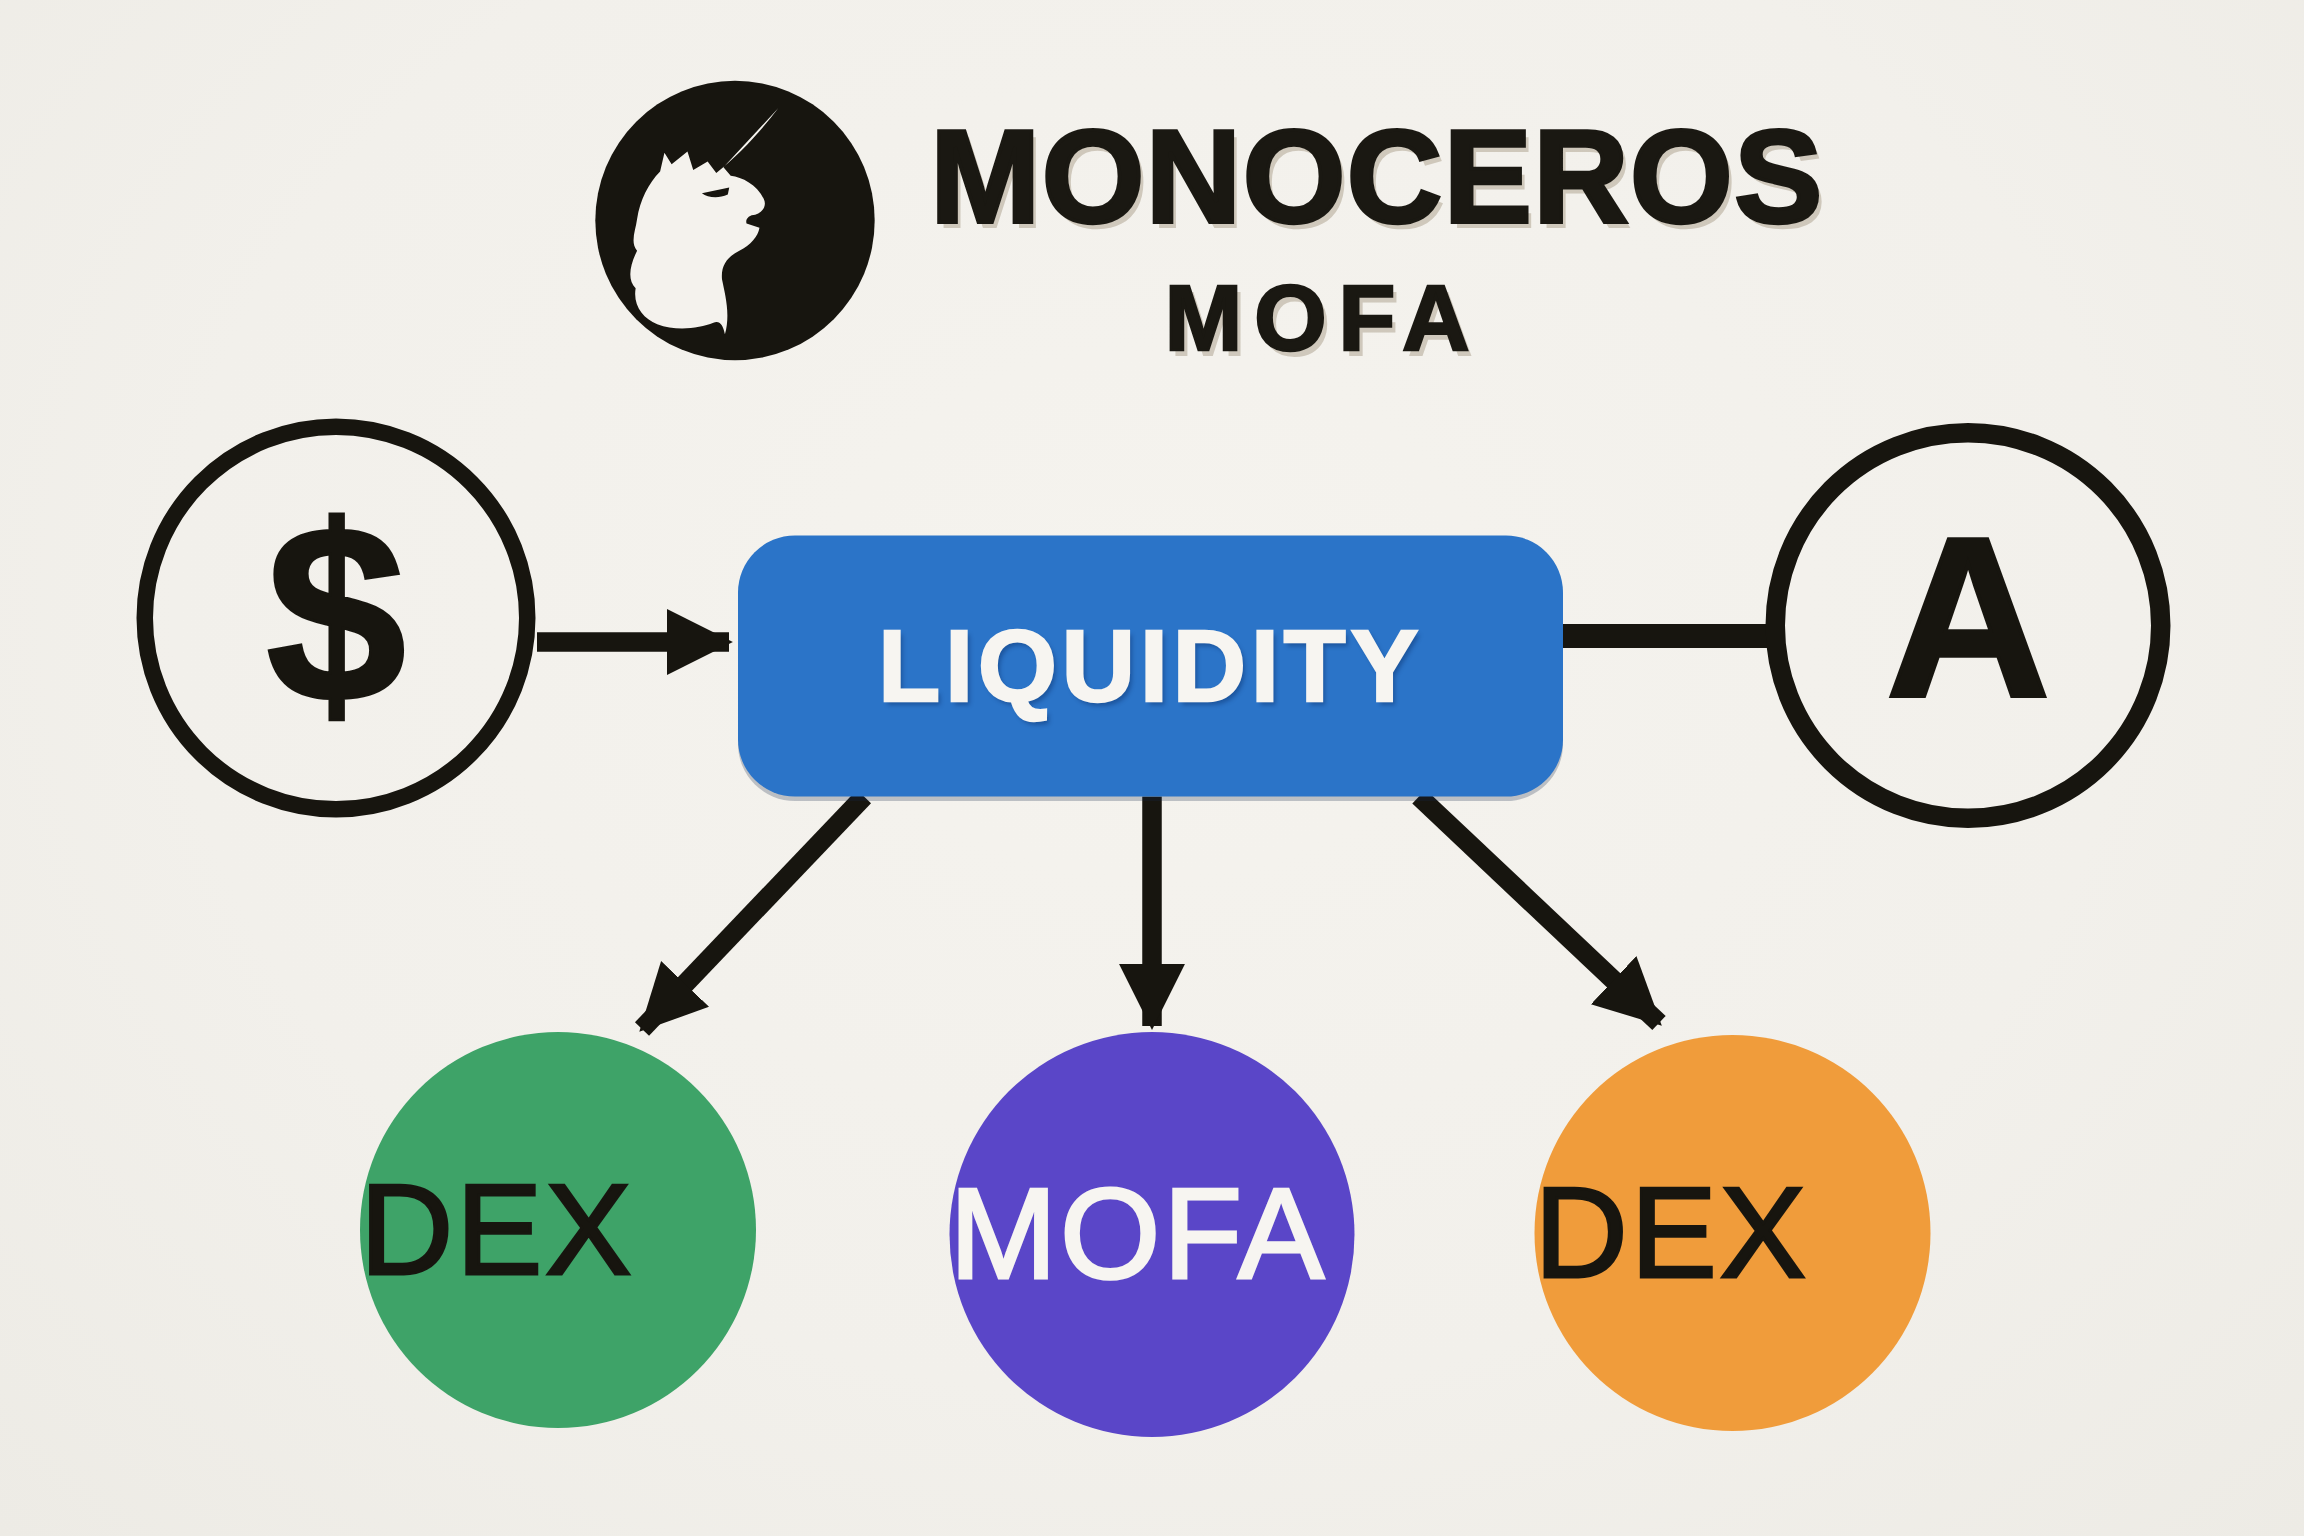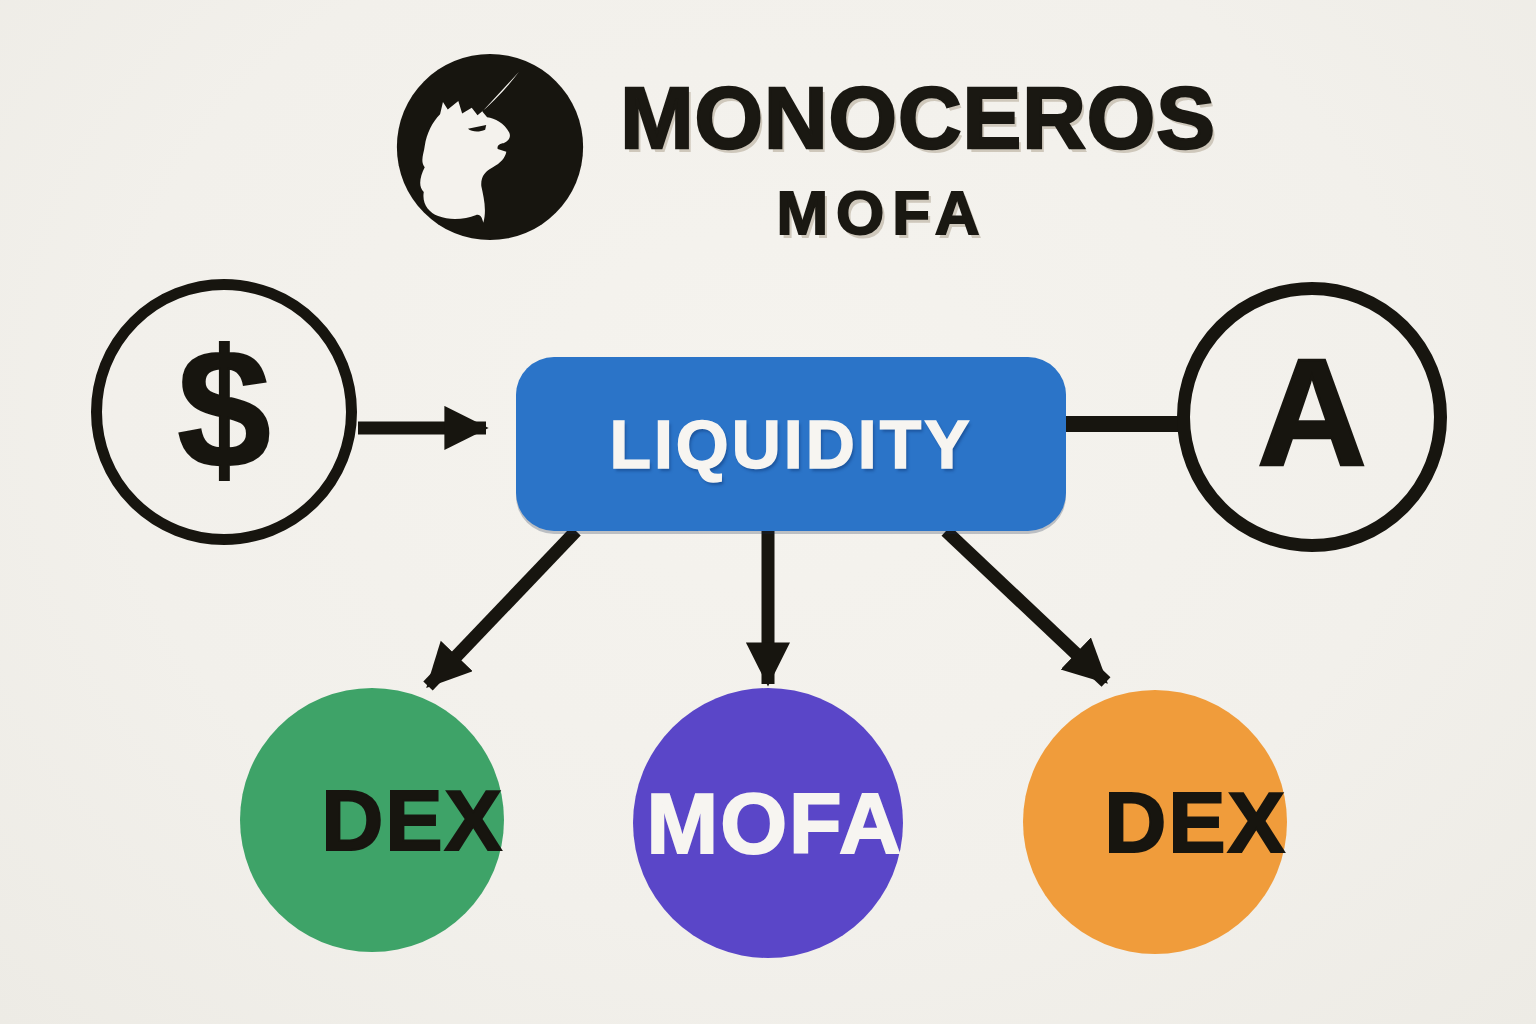--- a/index.html
+++ b/index.html
@@ -28,36 +28,35 @@
   .ring{
     border-radius:50%;display:flex;align-items:center;justify-content:center;
     box-sizing:border-box;background:transparent;
   }
   .dollar-circle{left:91px;top:279px;width:266px;height:266px;border:11px solid #17150f;}
   .dollar-circle .glyph{font-size:168px;font-weight:700;-webkit-text-stroke:2px #17150f;padding-bottom:6px;}
   .asset-circle{left:1177px;top:282px;width:270px;height:270px;border:13px solid #17150f;}
   .asset-circle .glyph{font-size:152px;font-weight:700;-webkit-text-stroke:2.5px #17150f;padding-bottom:10px;}
 
   .dest{
-    border-radius:50%;display:flex;align-items:center;justify-content:flex-end;
-    font-weight:700;
+    border-radius:50%;display:flex;align-items:center;justify-content:flex-start;
+    font-weight:400;
   }
   .dest-dex-left{left:240px;top:688px;width:264px;height:264px;background:#3ea368;}
   .dest-mofa{left:633px;top:688px;width:270px;height:270px;background:#5a46c8;}
   .dest-dex-right{left:1023px;top:690px;width:264px;height:264px;background:#f09c3b;}
   .dest .label{font-size:86px;letter-spacing:2px;line-height:1;}
   .dest-dex-left .label,.dest-dex-right .label{color:#17150f;-webkit-text-stroke:2px #17150f;}
   .dest-mofa .label{color:#f7f5f1;-webkit-text-stroke:2px #f7f5f1;}
 
   
   .hub{
     left:492px;top:357px;width:550px;height:174px;border-radius:38px;
     background:#2b74c8;display:flex;align-items:center;justify-content:center;
     box-shadow:0 3px 0 rgba(20,40,70,0.25);
-    margin-left:24px;
   }
   .hub .label{
     color:#f7f5f1;font-size:68px;font-weight:700;letter-spacing:3px;line-height:1;
     -webkit-text-stroke:1.5px #f7f5f1;
     text-shadow:2px 3px 3px rgba(0,30,80,0.35);
   }
 
   
   .wires{left:0;top:0;width:1536px;height:1024px;pointer-events:none;}
   .wires line{stroke:#17150f;}

